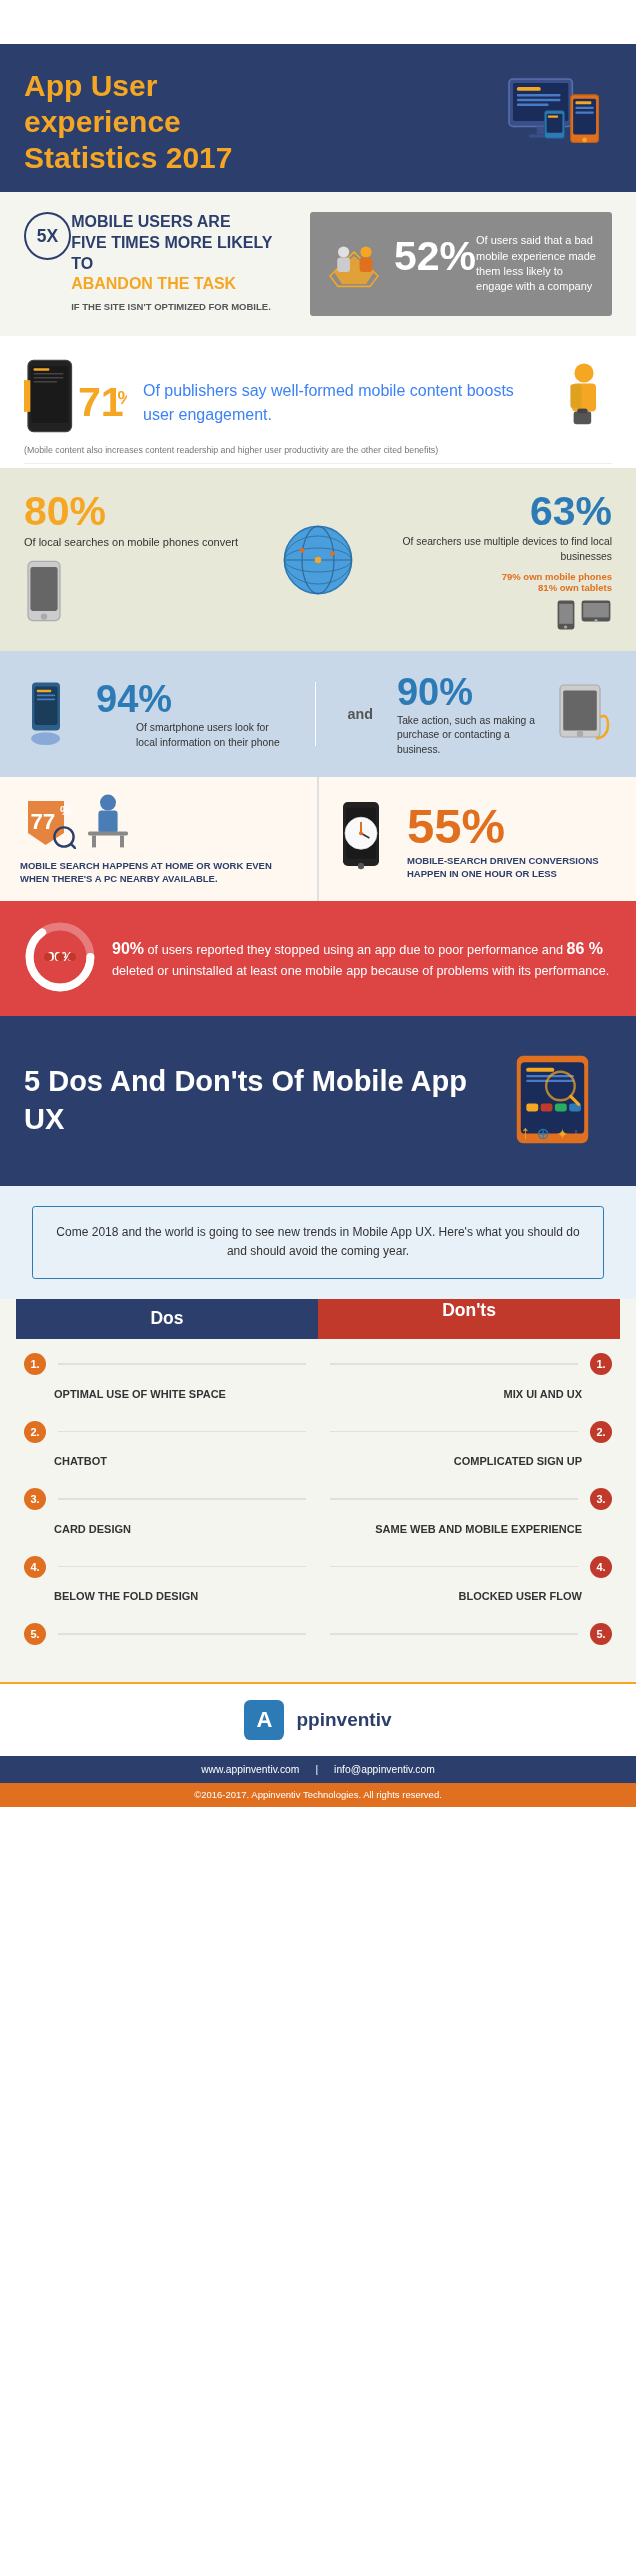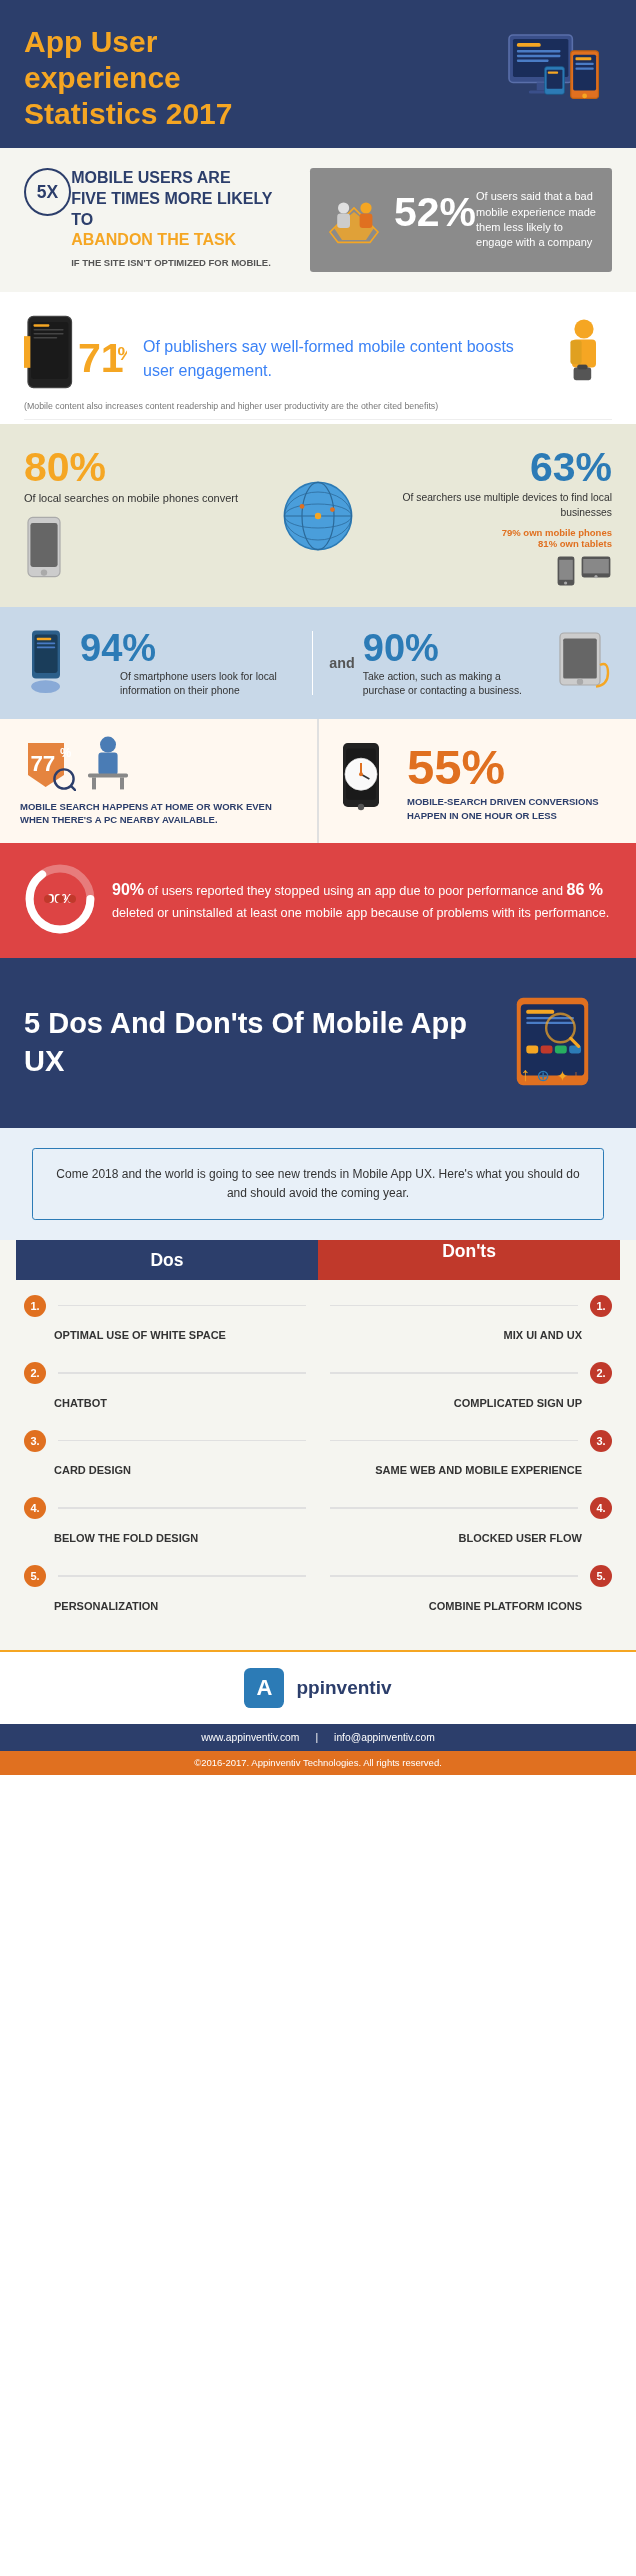--- a/index.html
+++ b/index.html
@@ -5,20 +5,21 @@
     * { margin: 0; padding: 0; box-sizing: border-box; }
     body { width: 636px; font-family: Arial, sans-serif; background: #fff; }
 
     
     .header-section {
       background: #2c3e6b;
       padding: 24px 24px 16px 24px;
       display: flex;
       align-items: center;
       justify-content: space-between;
+      margin-top: 44px;
     }
     .header-title {
       color: #fff;
       font-size: 30px;
       font-weight: bold;
       line-height: 1.2;
     }
     .header-title span {
       color: #f5a623;
     }
@@ -155,21 +156,21 @@
       font-weight: bold;
       color: #e07020;
     }
 
     
     .section-94 {
       background: #c8d8e8;
       padding: 20px 24px;
       display: flex;
       align-items: center;
-      gap: 8px;
+      gap: 24px;
     }
     .pct-94 {
       font-size: 38px;
       font-weight: bold;
       color: #2c7bb6;
     }
     .text-94 {
       font-size: 10.3px;
       color: #333;
       line-height: 1.4;
@@ -827,28 +828,20 @@
   <div class="dos-row">
     <div class="dos-item">
       <div class="row-num">5.</div>
       <div class="line-h"></div>
     </div>
     <div class="donts-item">
       <div class="line-h"></div>
       <div class="row-num-right">5.</div>
     </div>
   </div>
-  <div class="dos-row">
-    <div style="flex:1;padding:0 8px 8px 38px;">
-      <div class="dos-label">PERSONALIZATION</div>
-    </div>
-    <div style="flex:1;padding:0 38px 8px 8px;text-align:right;">
-      <div class="donts-label">COMBINE PLATFORM ICONS</div>
-    </div>
-  </div>
 </div>
 
 <div class="footer-logo">
   <div class="logo-a">
     <span>A</span>
   </div>
   <div class="logo-text">
     <span style="font-weight:bold;">pp</span><span>inventiv</span>
   </div>
 </div>

